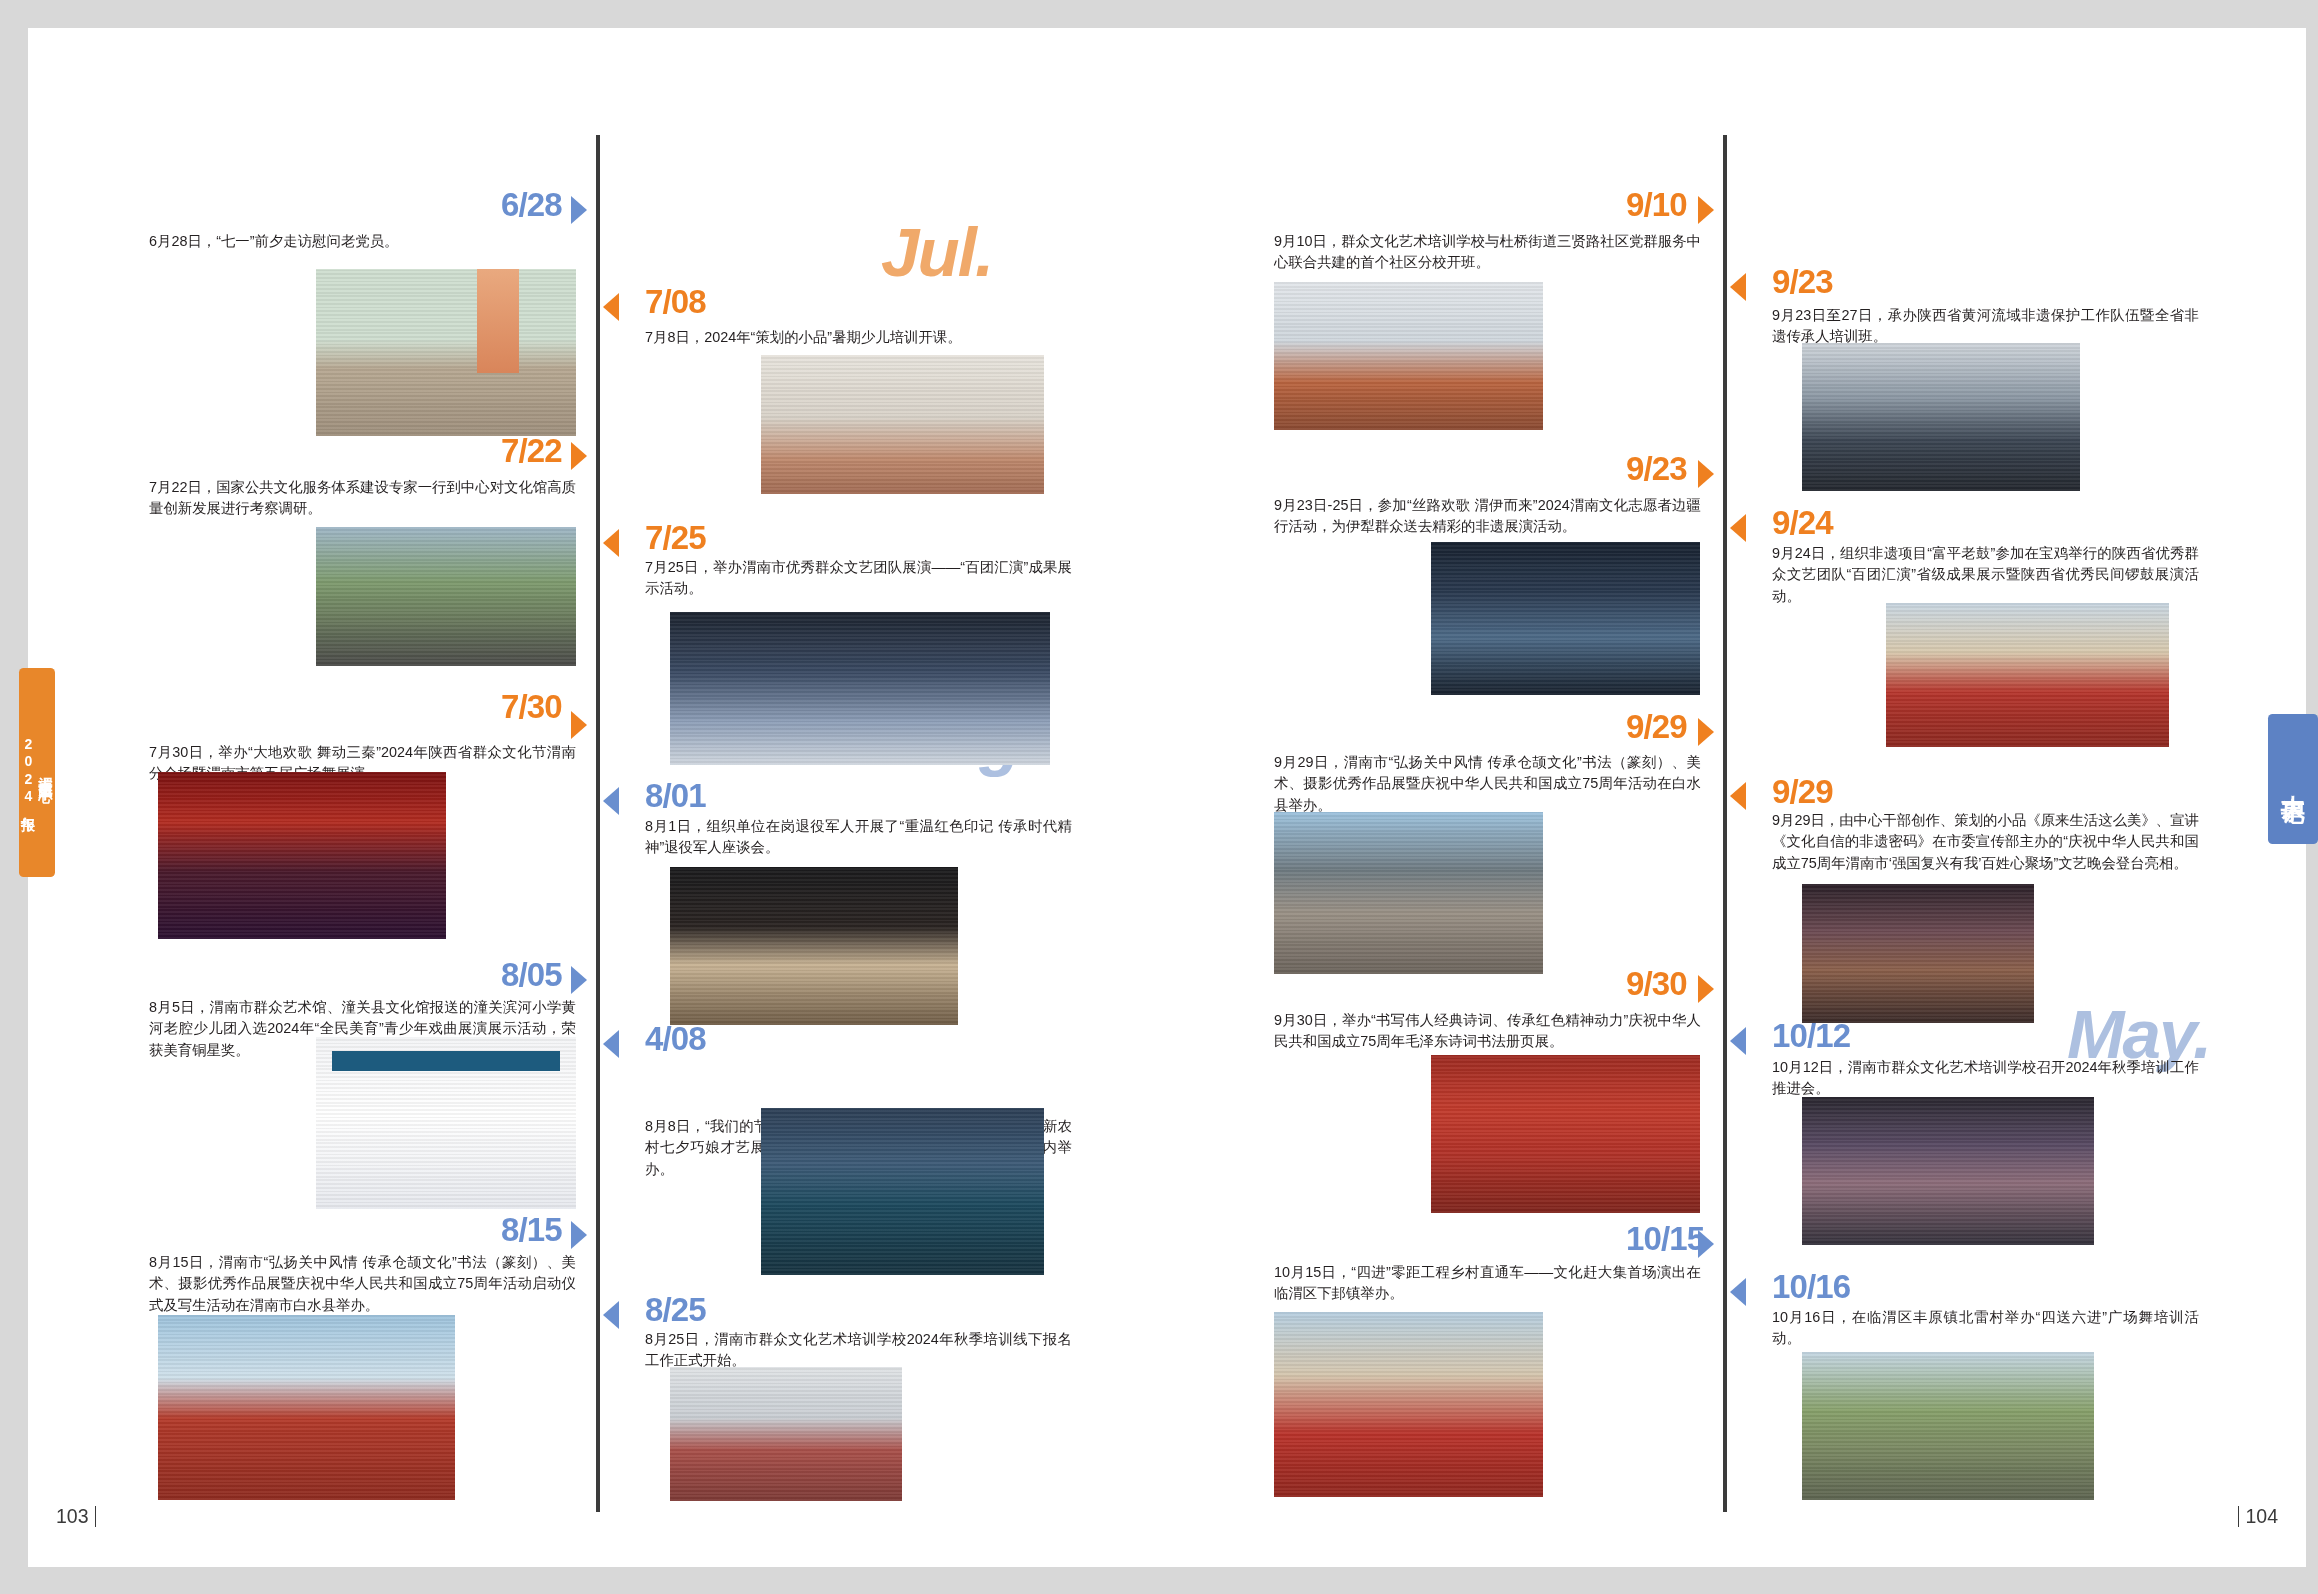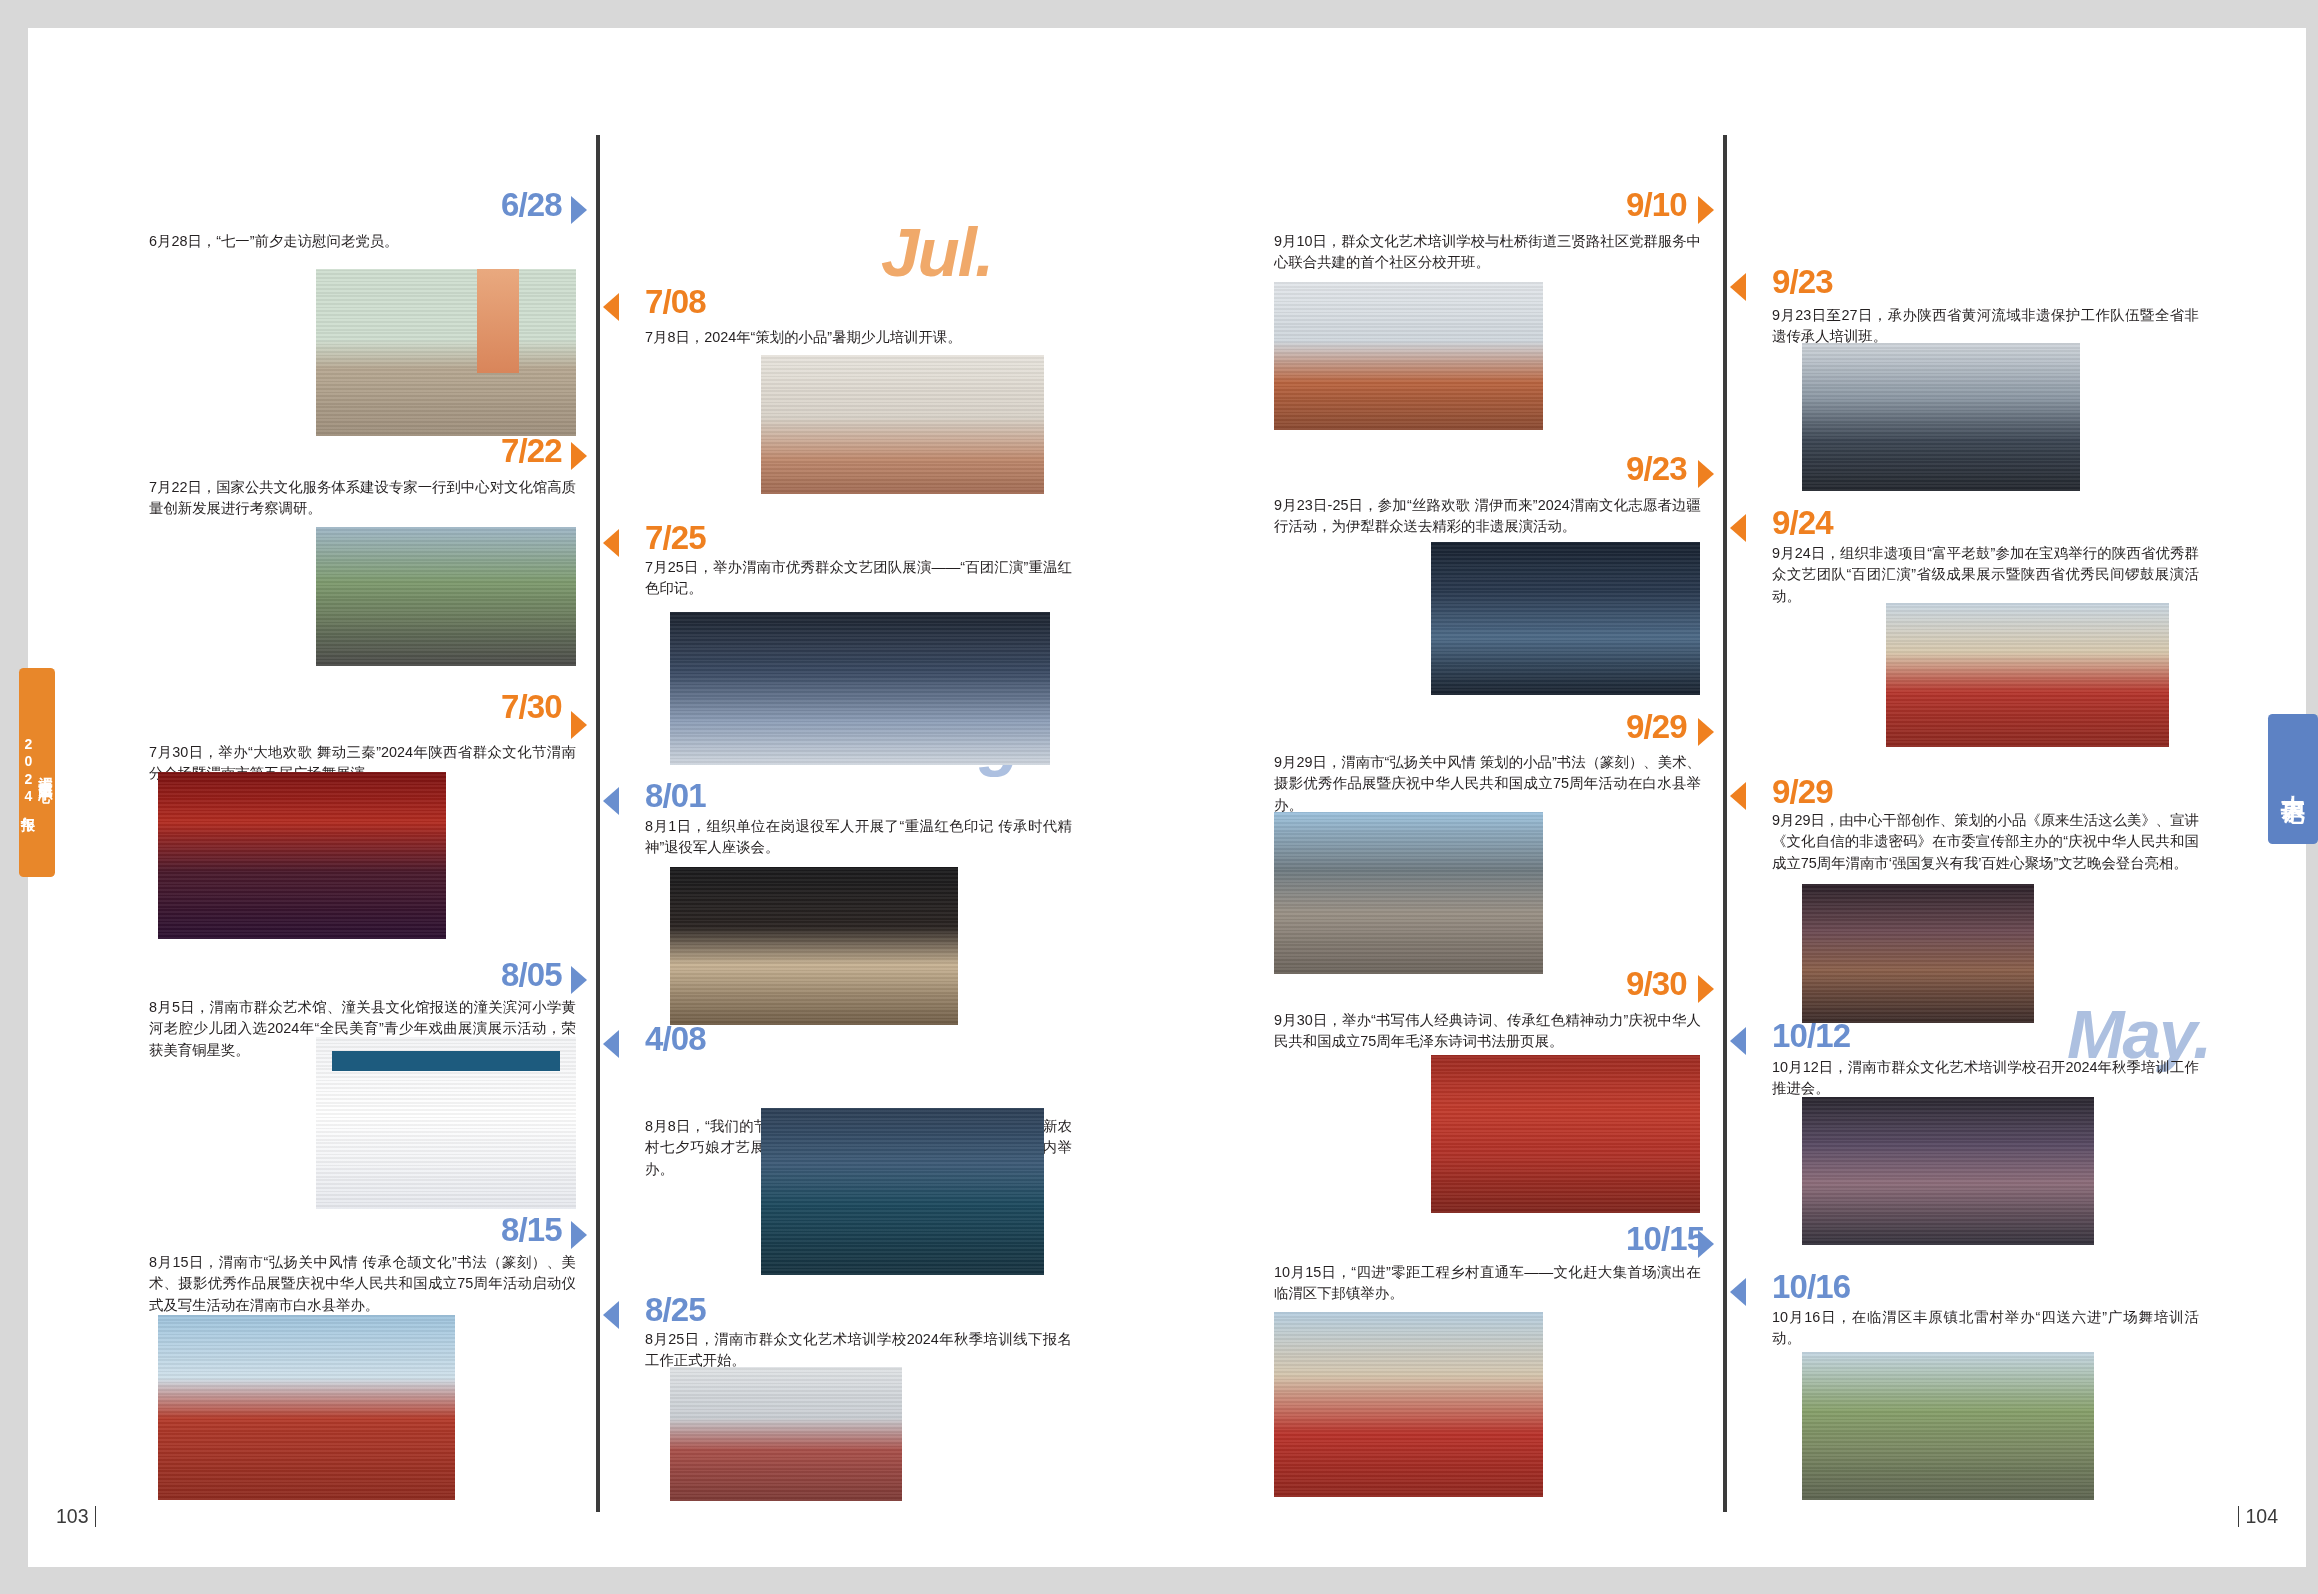--- a/index.html
+++ b/index.html
@@ -178,21 +178,21 @@
       <div class="date orange" style="left:617px;top:257px;">7/08</div>
       <div class="caption" style="left:617px;top:299px;width:427px;">7月8日，2024年“策划的小品”暑期少儿培训开课。</div>
       <div class="photo ph-kids" style="left:733px;top:327px;width:283px;height:139px;">
           <div class="tex"></div>
         </div>
     </div>
 
     <div class="entry">
       <div class="arrow left ar-orange" style="left:575px;top:501px;"></div>
       <div class="date orange" style="left:617px;top:493px;">7/25</div>
-      <div class="caption" style="left:617px;top:529px;width:427px;">7月25日，举办渭南市优秀群众文艺团队展演——“百团汇演”重温红色印记。</div>
+      <div class="caption" style="left:617px;top:529px;width:427px;">7月25日，举办渭南市优秀群众文艺团队展演——“百团汇演”成果展示活动。</div>
       <div class="photo ph-perform" style="left:642px;top:584px;width:380px;height:153px;">
           <div class="tex"></div>
         </div>
     </div>
 
     <div class="entry">
       <div class="arrow left ar-blue" style="left:575px;top:759px;"></div>
       <div class="date blue" style="left:617px;top:751px;">8/01</div>
       <div class="caption" style="left:617px;top:788px;width:427px;">8月1日，组织单位在岗退役军人开展了“重温红色印记 传承时代精神”退役军人座谈会。</div>
       <div class="photo ph-hall" style="left:642px;top:839px;width:288px;height:158px;">
@@ -243,21 +243,21 @@
       <div class="arrow right ar-orange" style="left:531px;top:432px;"></div>
       <div class="caption" style="left:107px;top:467px;width:427px;">9月23日-25日，参加“丝路欢歌 渭伊而来”2024渭南文化志愿者边疆行活动，为伊犁群众送去精彩的非遗展演活动。</div>
       <div class="photo ph-screen" style="left:264px;top:514px;width:269px;height:153px;">
           <div class="tex"></div>
         </div>
     </div>
 
     <div class="entry">
       <div class="date orange" style="left:459px;top:682px;">9/29</div>
       <div class="arrow right ar-orange" style="left:531px;top:690px;"></div>
-      <div class="caption" style="left:107px;top:724px;width:427px;">9月29日，渭南市“弘扬关中风情 策划的小品”书法（篆刻）、美术、摄影优秀作品展暨庆祝中华人民共和国成立75周年活动在白水县举办。</div>
+      <div class="caption" style="left:107px;top:724px;width:427px;">9月29日，渭南市“弘扬关中风情 传承仓颉文化”书法（篆刻）、美术、摄影优秀作品展暨庆祝中华人民共和国成立75周年活动在白水县举办。</div>
       <div class="photo ph-temple" style="left:107px;top:784px;width:269px;height:162px;">
           <div class="tex"></div>
         </div>
     </div>
 
     <div class="entry">
       <div class="date orange" style="left:459px;top:939px;">9/30</div>
       <div class="arrow right ar-orange" style="left:531px;top:947px;"></div>
       <div class="caption" style="left:107px;top:982px;width:427px;">9月30日，举办“书写伟人经典诗词、传承红色精神动力”庆祝中华人民共和国成立75周年毛泽东诗词书法册页展。</div>
       <div class="photo ph-red" style="left:264px;top:1027px;width:269px;height:158px;">

